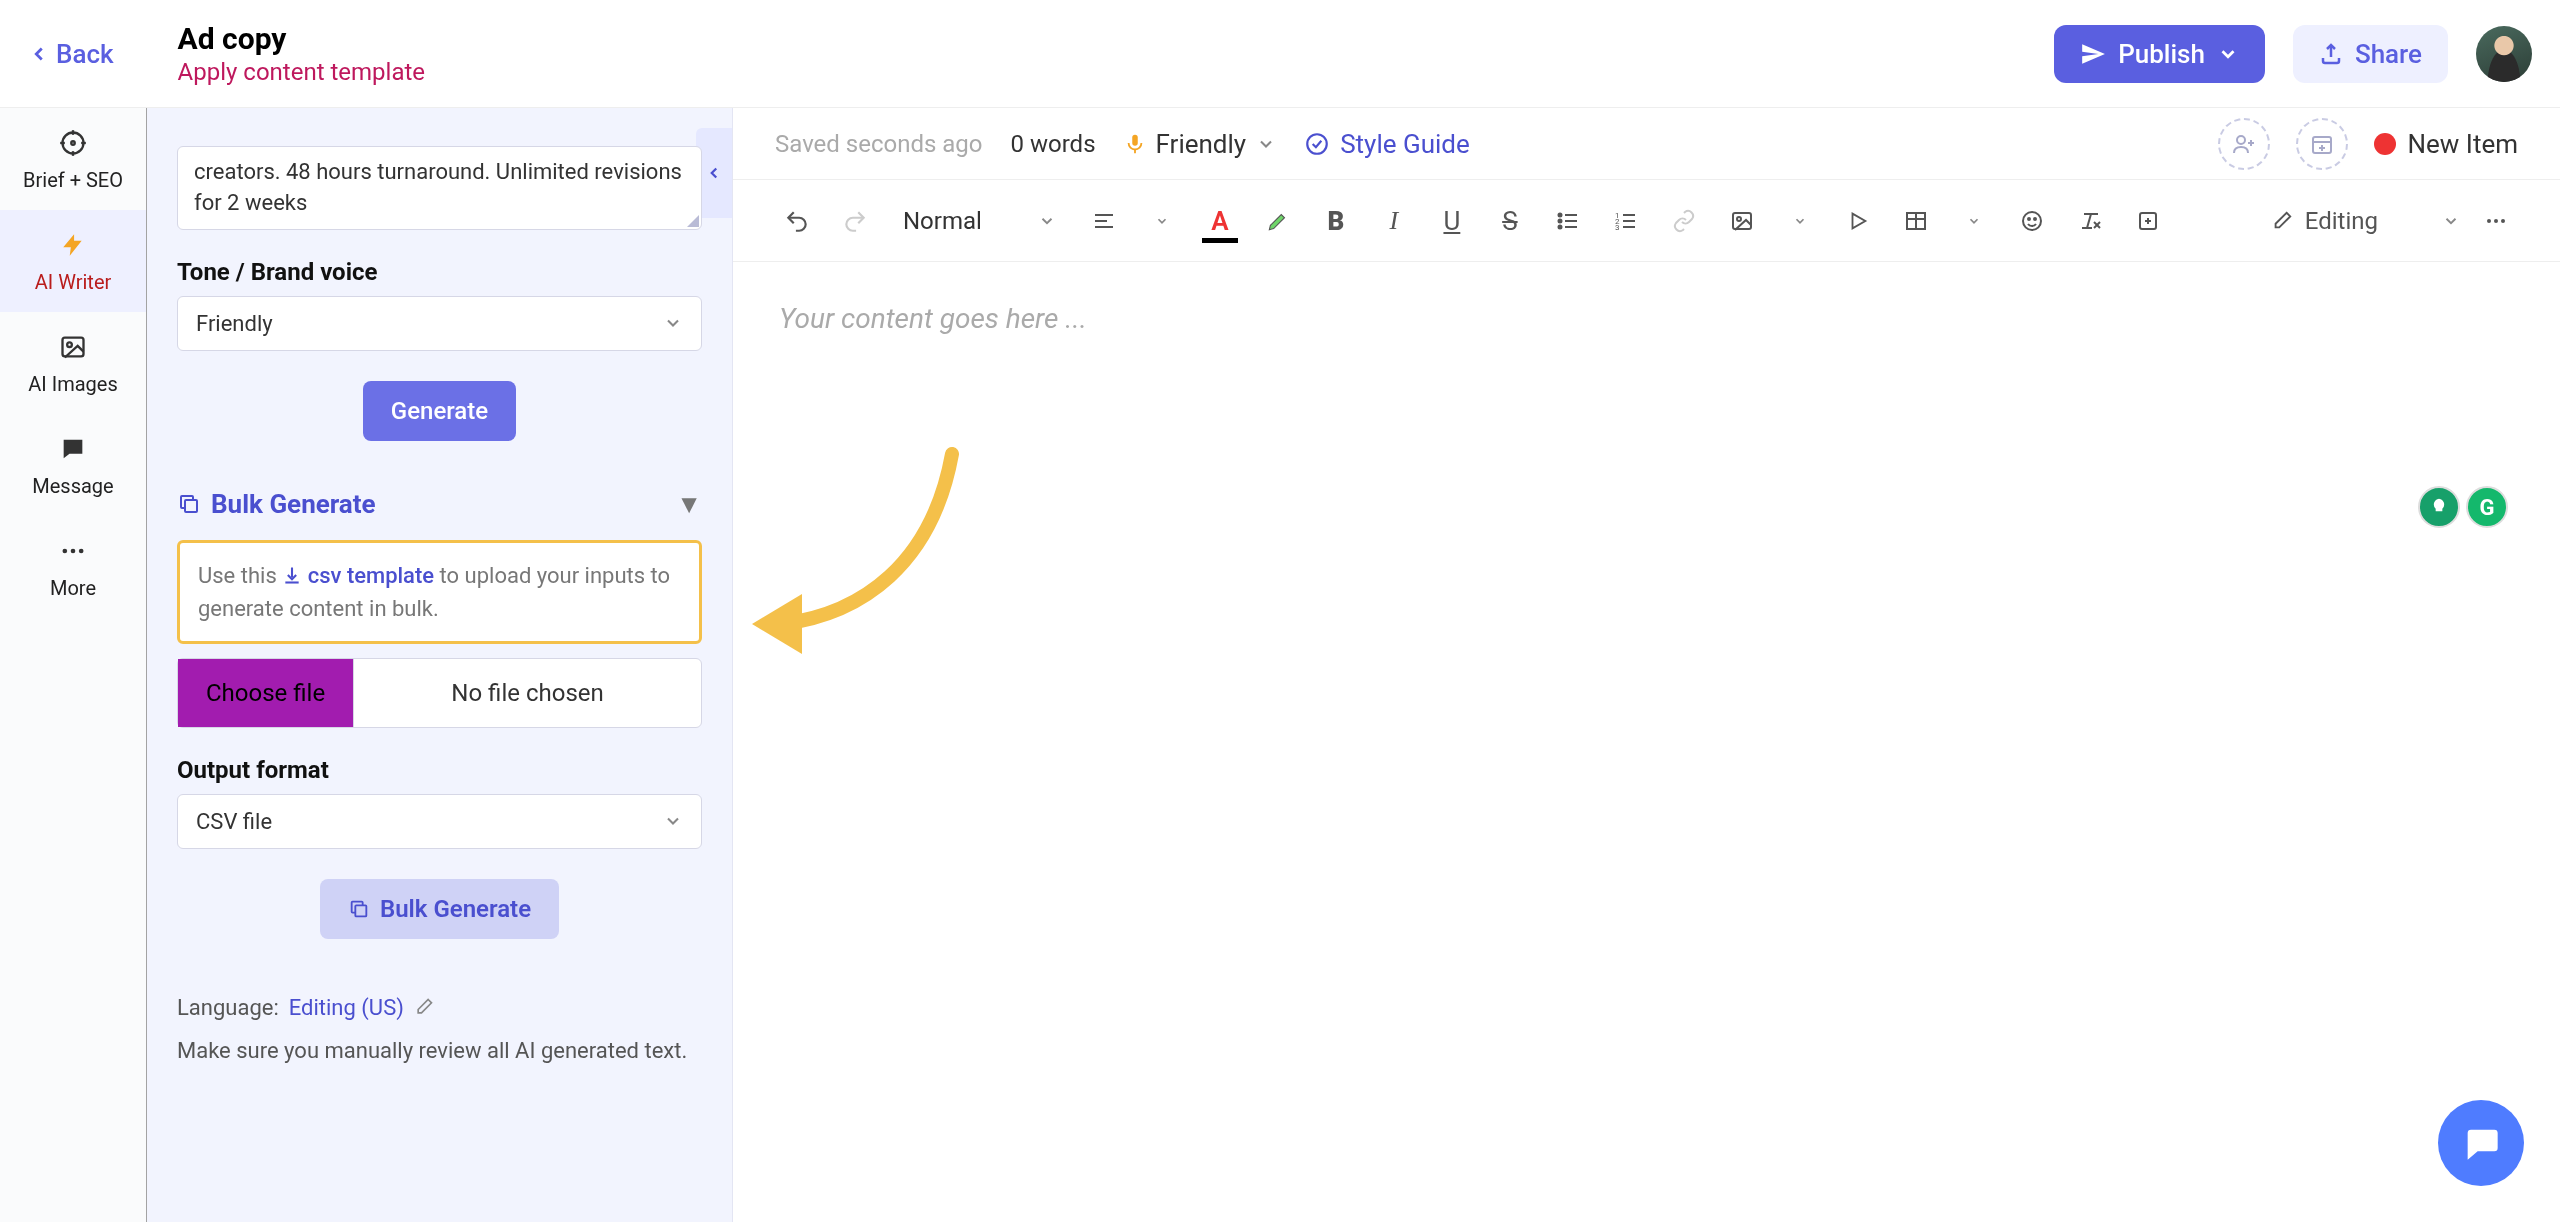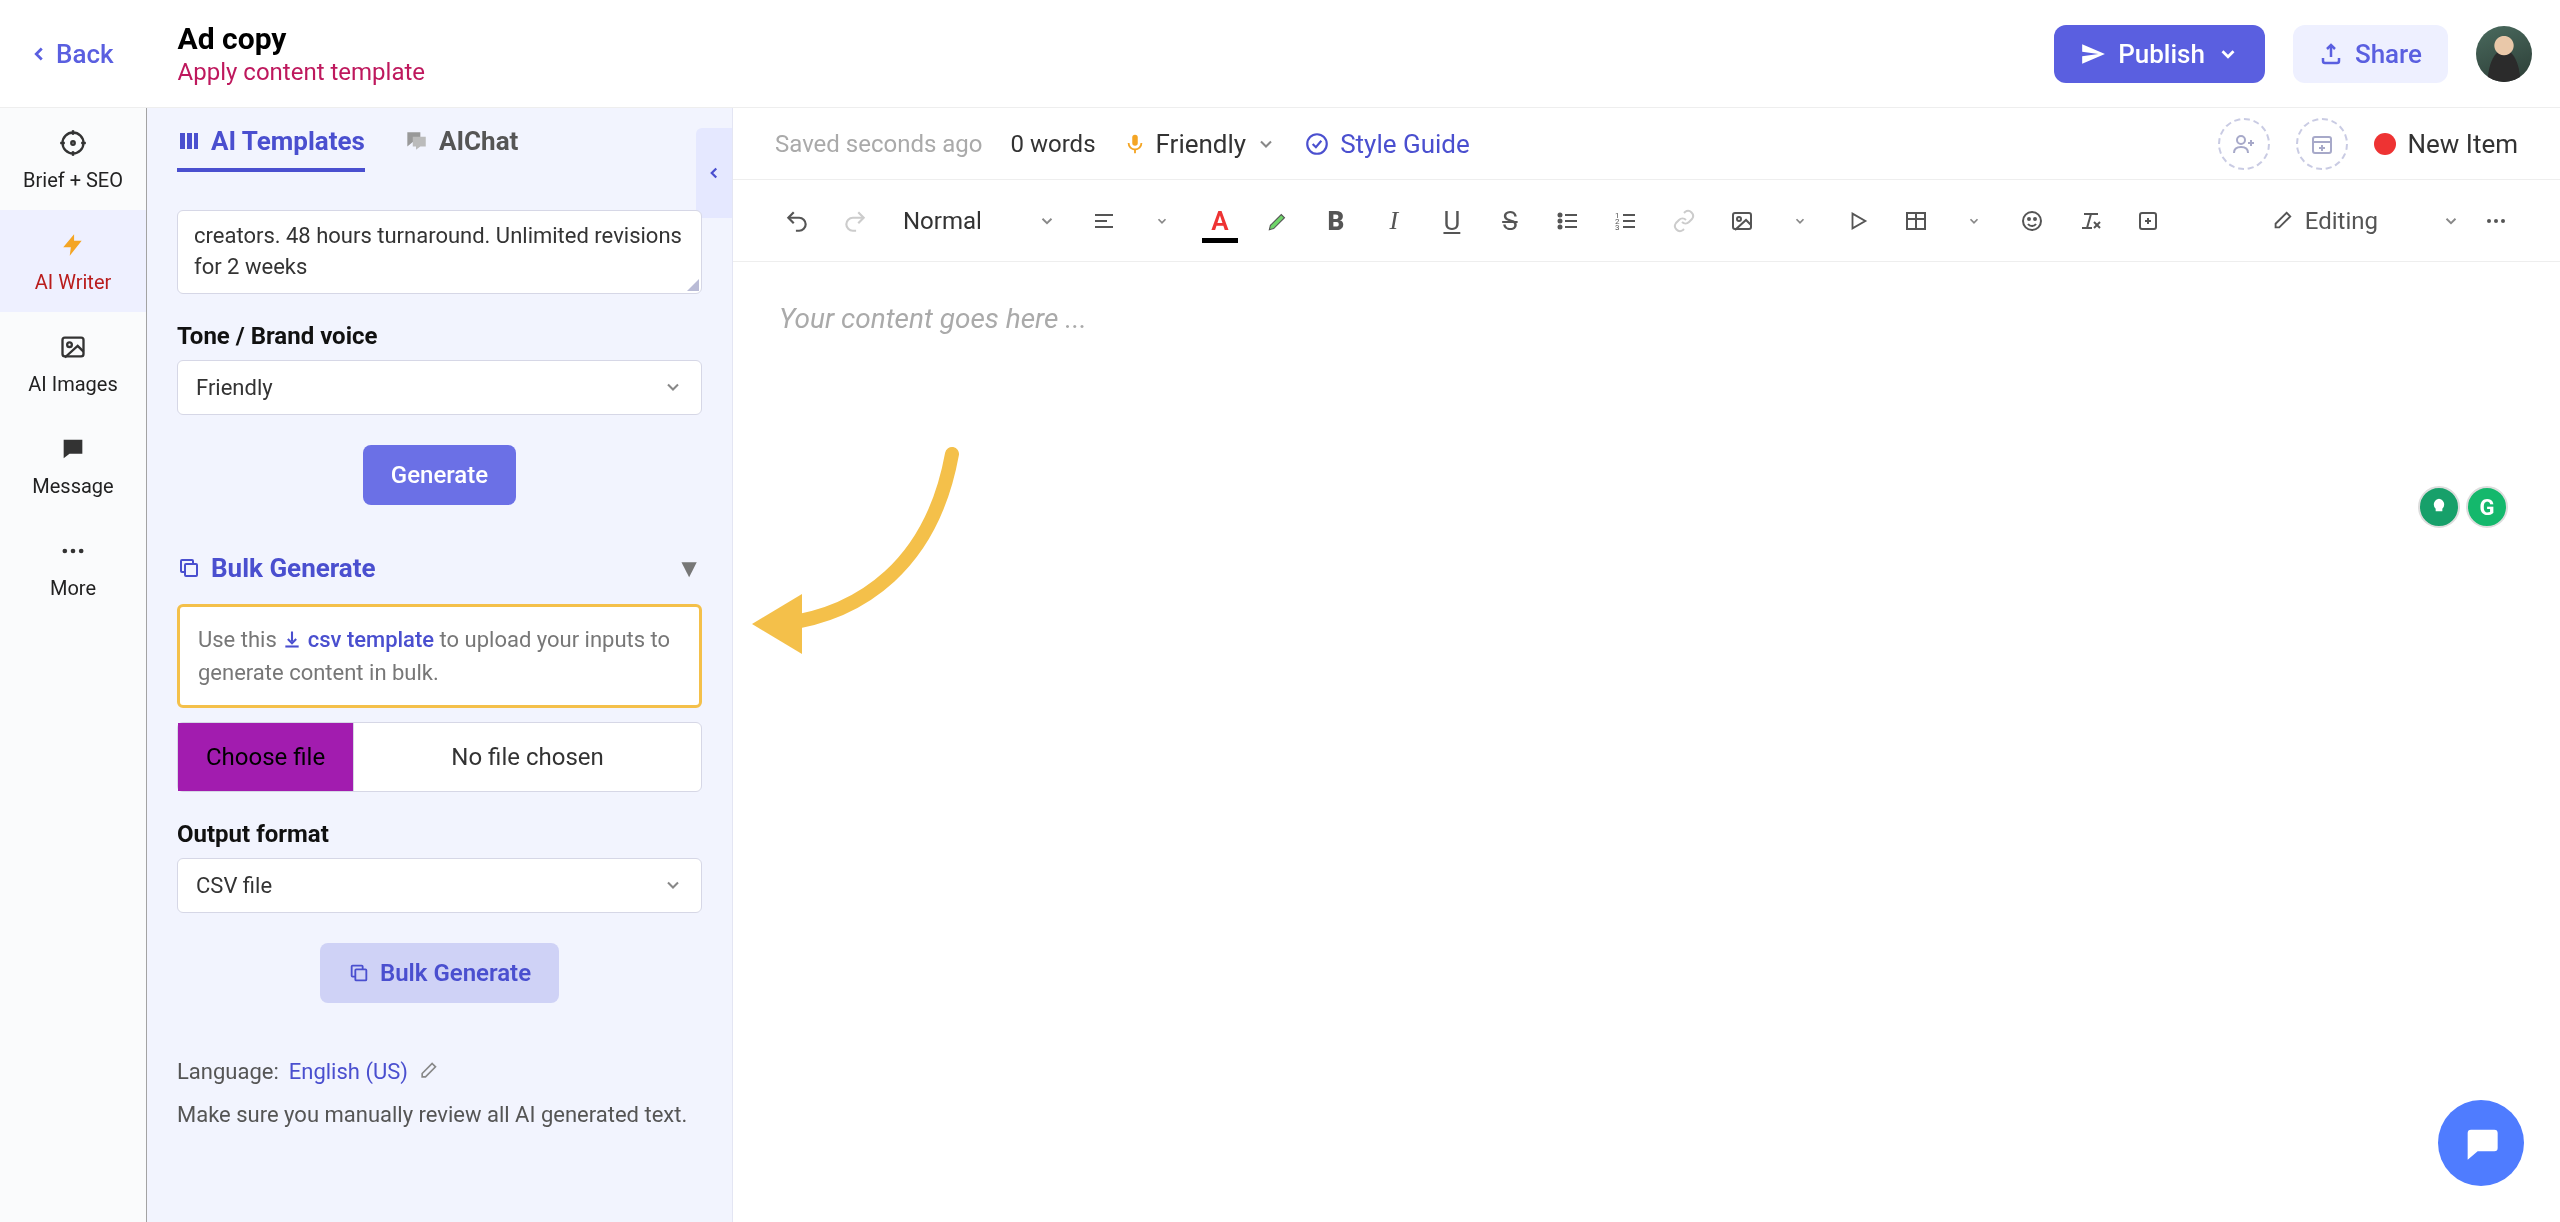--- a/index.html
+++ b/index.html
@@ -161,37 +161,20 @@
             <circle cx="5" cy="12" r="2"></circle>
             <circle cx="12" cy="12" r="2"></circle>
             <circle cx="19" cy="12" r="2"></circle>
           </svg>
         </span>
       <span>More</span>
     </div>
   </div>
 
   <div class="panel">
-    <div class="panel-tabs">
-      <div class="tab active">
-        <svg width="24" height="24" viewBox="0 0 24 24" fill="#4a4fcf">
-            <rect x="3" y="4" width="5" height="16"></rect>
-            <rect x="10" y="4" width="5" height="16"></rect>
-            <rect x="17" y="4" width="4" height="16"></rect>
-          </svg>
-        <span>AI Templates</span>
-      </div>
-      <div class="tab">
-        <svg width="26" height="26" viewBox="0 0 24 24" fill="#999">
-            <path d="M4 4h12v9H9l-5 4V4z"></path>
-            <path d="M9 8h12v9h-5l-4 3v-3H9z" fill="#bbb"></path>
-          </svg>
-        <span>AIChat</span>
-      </div>
-    </div>
     <div class="collapse-btn">
       <svg width="18" height="24" viewBox="0 0 24 24" fill="none" stroke="#4a4fcf" stroke-width="3">
           <polyline points="15 18 9 12 15 6"></polyline>
         </svg>
     </div>
 
     <div class="panel-inner">
       <div class="desc-box">creators. 48 hours turnaround. Unlimited revisions for 2 weeks</div>
 
       <div class="field-label">Tone / Brand voice</div>
@@ -240,21 +223,21 @@
       <button class="bulk-btn">
         <svg width="22" height="22" viewBox="0 0 24 24" fill="none" stroke="#4a4fcf" stroke-width="2">
             <rect x="8" y="8" width="12" height="12" rx="1"></rect>
             <path d="M16 8V5a1 1 0 0 0-1-1H5a1 1 0 0 0-1 1v10a1 1 0 0 0 1 1h3"></path>
           </svg>
         <span>Bulk Generate</span>
       </button>
 
       <div class="lang-row">
         <span>Language:</span>
-        <span class="lang-val">English (US)</span>
+        <span class="lang-val">Editing (US)</span>
         <svg width="20" height="20" viewBox="0 0 24 24" fill="none" stroke="#888" stroke-width="2">
             <path d="M17 3l4 4-12 12H5v-4L17 3z"></path>
           </svg>
       </div>
       <div class="disclaimer">Make sure you manually review all AI generated text.</div>
     </div>
   </div>
 
   <div class="editor-col">
     <div class="editor-statusbar">

